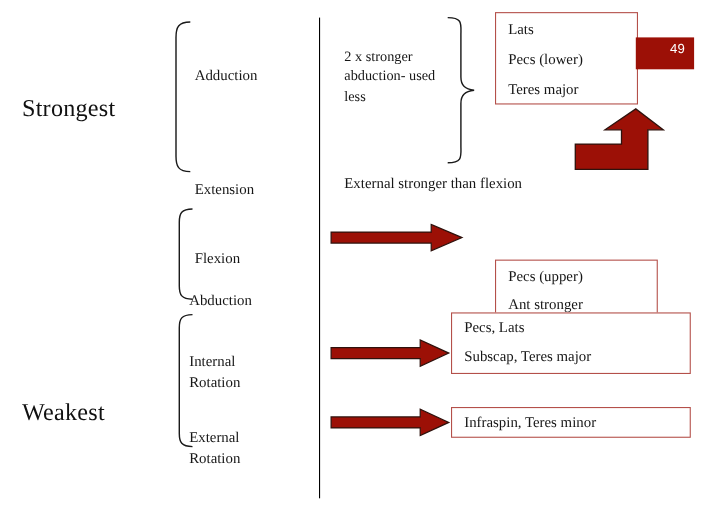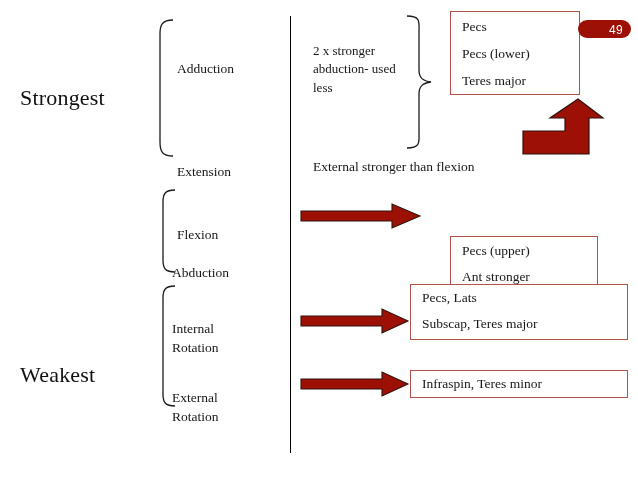--- a/index.html
+++ b/index.html
@@ -156,26 +156,26 @@
     </svg>
   </div>
 
   <div class="txt note" style="left:313px; top:18px; width:95px;">2 x stronger
 abduction- used
 less</div>
 
   <div class="txt note-bold" style="left:313px; top:133px;">External stronger than flexion</div>
 
   <div class="mbox" style="left:450px; top:11px; width:130px; height:84px;">
-    <span class="line" style="top:7px;">Pecs</span>
+    <span class="line" style="top:7px;">Lats</span>
     <span class="line" style="top:34px;">Pecs (lower)</span>
     <span class="line" style="top:61px;">Teres major</span>
   </div>
 
-  <div class="badge" style="left:578px; top:20px; width:53px; height:18px;border-radius:10px;">49</div>
+  <div class="badge" style="left:578px; top:34px; width:53px; height:29px;">49</div>
 
   <div class="arrow" style="left:519px; top:98px;">
     <svg width="86" height="60" viewBox="0 0 86 60">
       <path d="M4 56 L4 33 L46 33 L46 20 L31 20 L59 1 L84 20 L70 20 L70 56 Z" transform="translate(0,0)" fill="#9c1006" stroke="#2e120d" stroke-width="1.2" stroke-linejoin="miter"></path>
     </svg>
   </div>
 
   <div class="arrow" style="left:300px; top:203px;">
     <svg width="122" height="26" viewBox="0 0 122 26">
       <path d="M1 8 L92 8 L92 1 L120 13 L92 25 L92 18 L1 18 Z" fill="#9c1006" stroke="#2e120d" stroke-width="1.1"></path>

